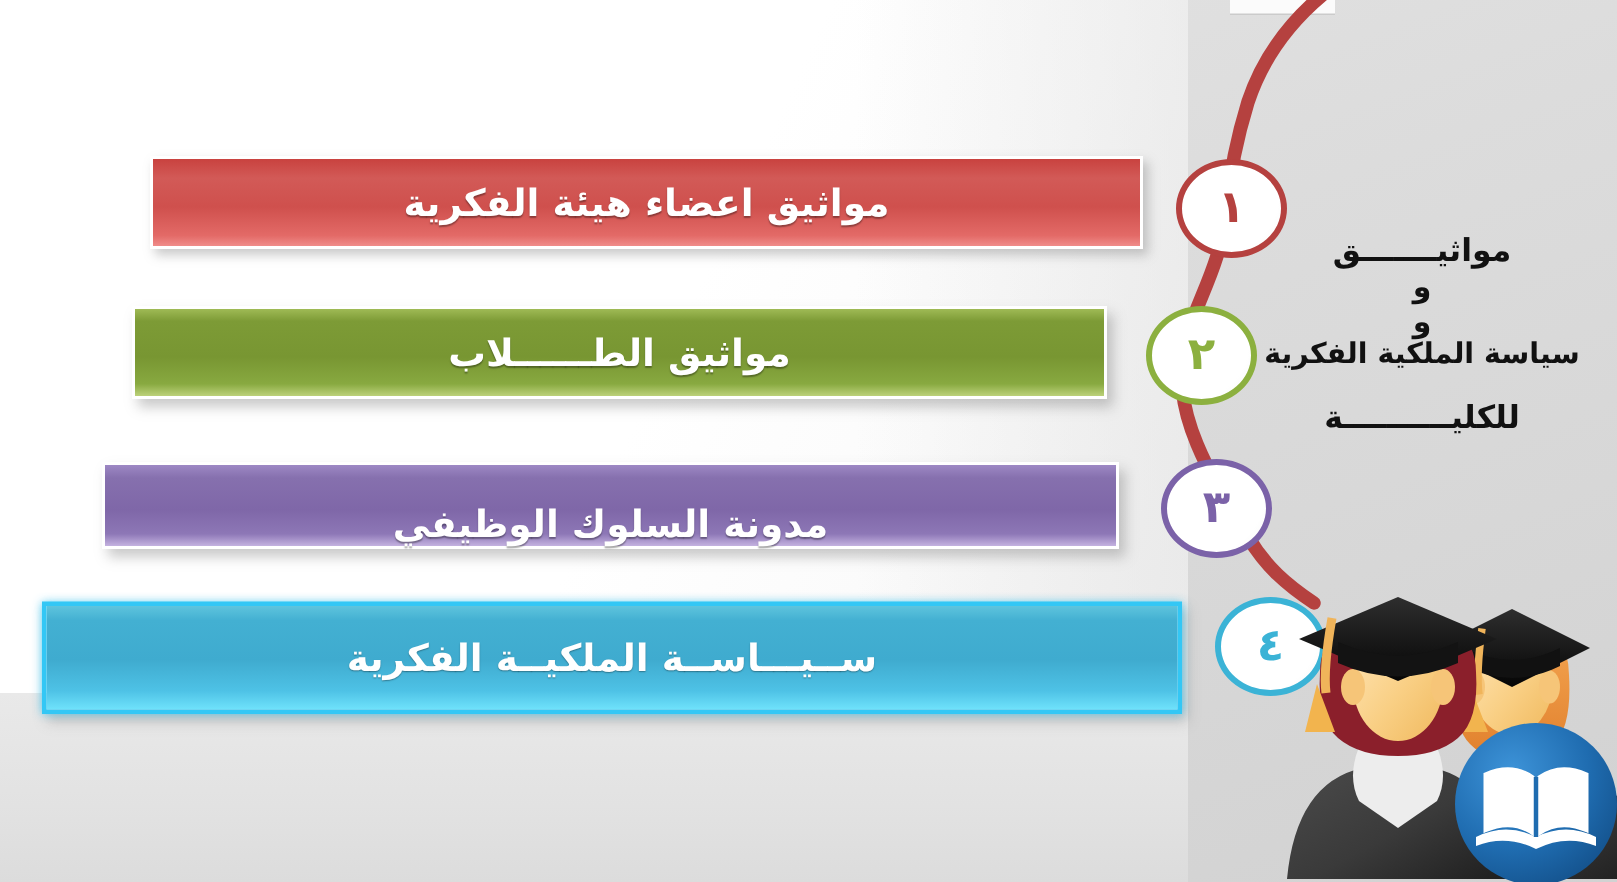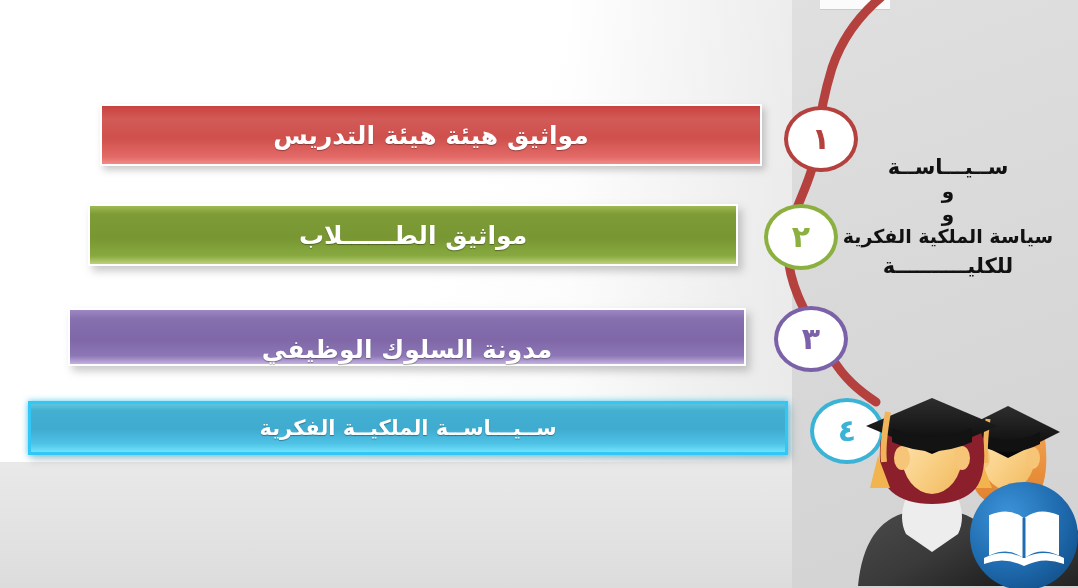--- a/index.html
+++ b/index.html
@@ -48,21 +48,21 @@
   
   .bar-purple{
     left:68px;top:308px;width:678px;height:58px;font-size:25px;
     background:linear-gradient(to bottom,#9d88c4 0%,#8670ae 16%,#7f67a8 55%,#8d77b6 85%,#c4b2e0 100%);
     border:2px solid #ffffff;
     box-shadow:4px 5px 8px rgba(120,120,120,.40);
     align-items:flex-end;
   }
   
   .bar-cyan{
-    left:28px;top:401px;width:760px;height:54px;font-size:21px;
+    left:28px;top:401px;width:760px;height:75px;font-size:25px;
     background:linear-gradient(to bottom,#5ec4dd 0%,#43b0d2 14%,#3fabcf 52%,#4ec2e6 82%,#6fe2fb 100%);
     border:3px solid #33c7f5;
     box-shadow:0 0 6px rgba(60,200,245,.85),3px 5px 8px rgba(120,120,120,.35);
   }
 
   
   .connector{position:absolute;left:740px;top:-10px;width:200px;height:500px;}
 
   
   .circle{
@@ -79,21 +79,21 @@
 
   
   .sidetext{
     position:absolute;left:824px;top:156px;width:248px;
     direction:rtl;text-align:center;color:#111111;
     font-weight:bold;line-height:1.14;
   }
   .sidetext .ln{font-size:21px;white-space:nowrap;}
   .sidetext .conj{font-size:20px;}
   .sidetext .ln-wide{font-size:19px;}
-  .sidetext .college{margin-top:8px;font-size:21px;}
+  .sidetext .college{margin-top:20px;font-size:21px;}
 
   
   .grads{position:absolute;left:852px;top:372px;width:226px;height:216px;}
 
   
   .top-mark{
     position:absolute;left:820px;top:0px;width:70px;height:9px;
     background:#ffffff;border-bottom:1px solid #c9c9c9;opacity:.9;
   }
   .grey-foot{
@@ -114,21 +114,21 @@
   <svg class="connector" viewBox="0 0 200 500">
     <path d="M150 0 C 126 18, 104 42, 92 78
              C 84 104, 80 124, 78 148
              C 74 186, 60 206, 52 232
              C 44 258, 48 282, 58 306
              C 68 330, 80 348, 92 368
              C 104 388, 118 400, 136 412" fill="none" stroke="#b5413f" stroke-width="9" stroke-linecap="round"></path>
   </svg>
 
   <div class="bar bar-red">
-    <span class="bar-label">مواثيق هيئة هيئة التدريس</span>
+    <span class="bar-label">مواثيق اعضاء هيئة الفكرية</span>
   </div>
   <div class="bar bar-green">
     <span class="bar-label">مواثيق   الطــــــلاب</span>
   </div>
   <div class="bar bar-purple">
     <span class="bar-label">مدونة السلوك الوظيفي</span>
   </div>
   <div class="bar bar-cyan">
     <span class="bar-label">ســيـــاســة  الملكيــة  الفكرية</span>
   </div>
@@ -140,21 +140,21 @@
     <span>٢</span>
   </div>
   <div class="circle c3">
     <span>٣</span>
   </div>
   <div class="circle c4">
     <span>٤</span>
   </div>
 
   <div class="sidetext">
-    <div class="ln">ســيـــاســة</div>
+    <div class="ln">مواثيـــــــق</div>
     <div class="conj">و</div>
     <div class="conj">و</div>
     <div class="ln-wide">سياسة الملكية الفكرية</div>
     <div class="college">للكليــــــــــة</div>
   </div>
 
   <svg class="grads" viewBox="0 0 226 216">
     <defs>
       <linearGradient id="gown" x1="0" y1="0" x2="1" y2="1">
         <stop offset="0%" stop-color="#4c4c4c"></stop>

